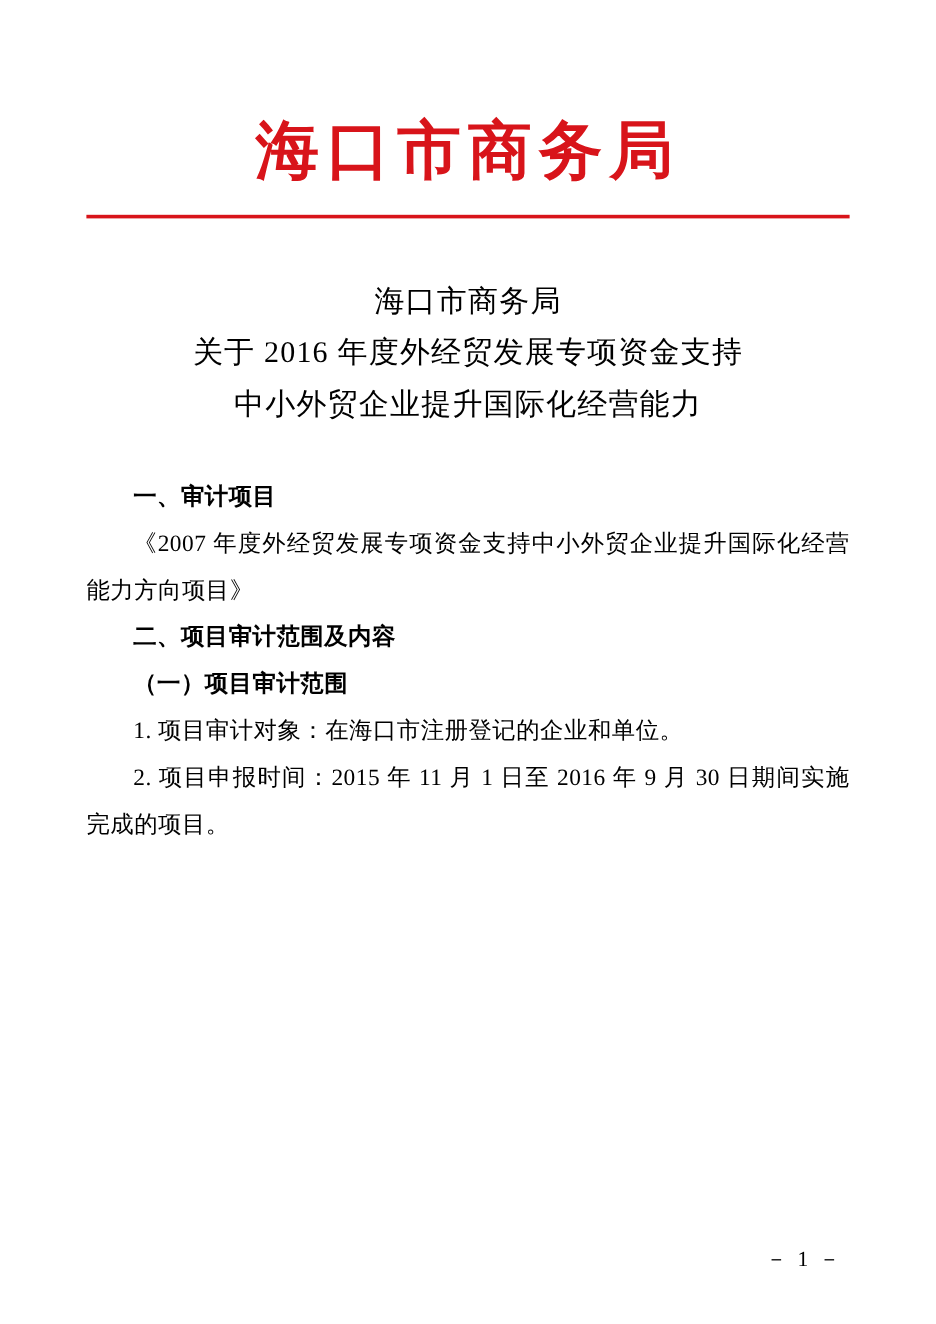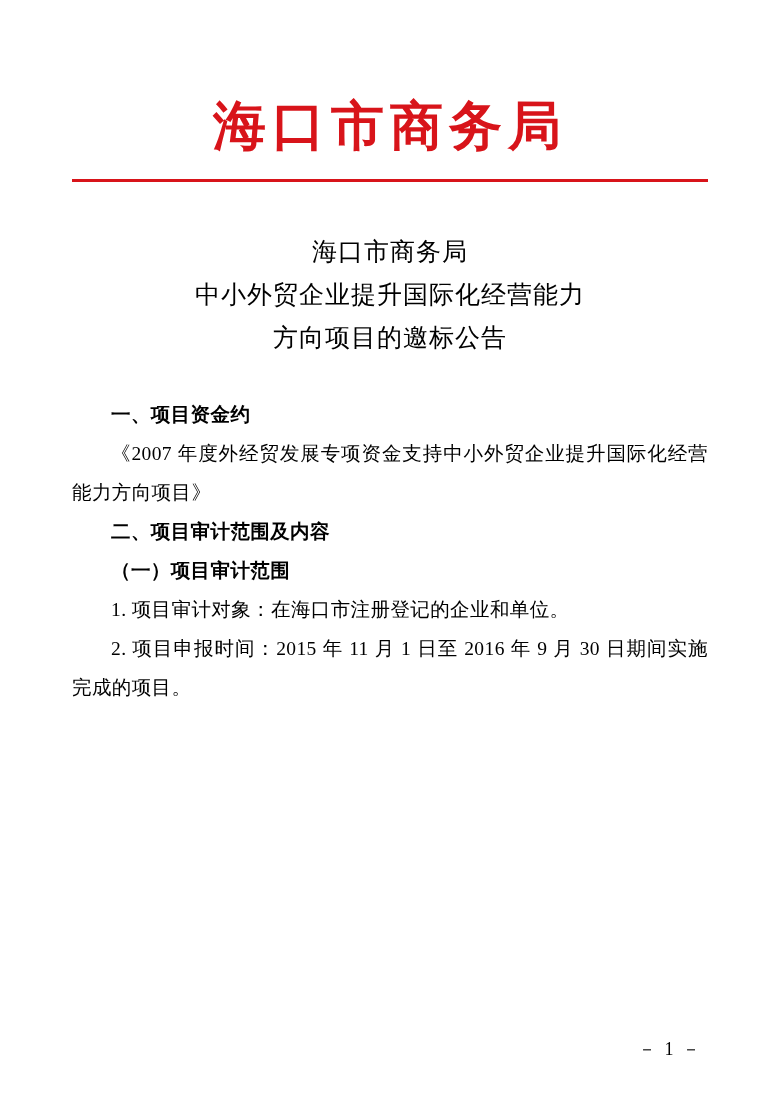--- a/index.html
+++ b/index.html
@@ -91,26 +91,26 @@
 
 <div class="page">
 
   <div class="masthead">
     <div class="masthead-title">海口市商务局</div>
     <div class="masthead-rule"></div>
   </div>
 
   <div class="doc-title">
     <div>海口市商务局</div>
+    <div>关于 2016 年度外经贸发展专项资金支持</div>
     <div>中小外贸企业提升国际化经营能力</div>
-    <div>方向项目的邀标公告</div>
   </div>
 
   <div class="body-text">
-    <p class="para heading">一、项目资金约</p>
+    <p class="para heading">一、审计项目</p>
     <p class="para">《2007 年度外经贸发展专项资金支持中小外贸企业提升国际化经营能力方向项目》</p>
     <p class="para heading">二、项目审计范围及内容</p>
     <p class="para heading">（一）项目审计范围</p>
     <p class="para">1. 项目审计对象：在海口市注册登记的企业和单位。</p>
     <p class="para">2. 项目申报时间：2015 年 11 月 1 日至 2016 年 9 月 30 日期间实施完成的项目。</p>
   </div>
 
   <div class="footer">
     <span>－ 1 －</span>
   </div>

